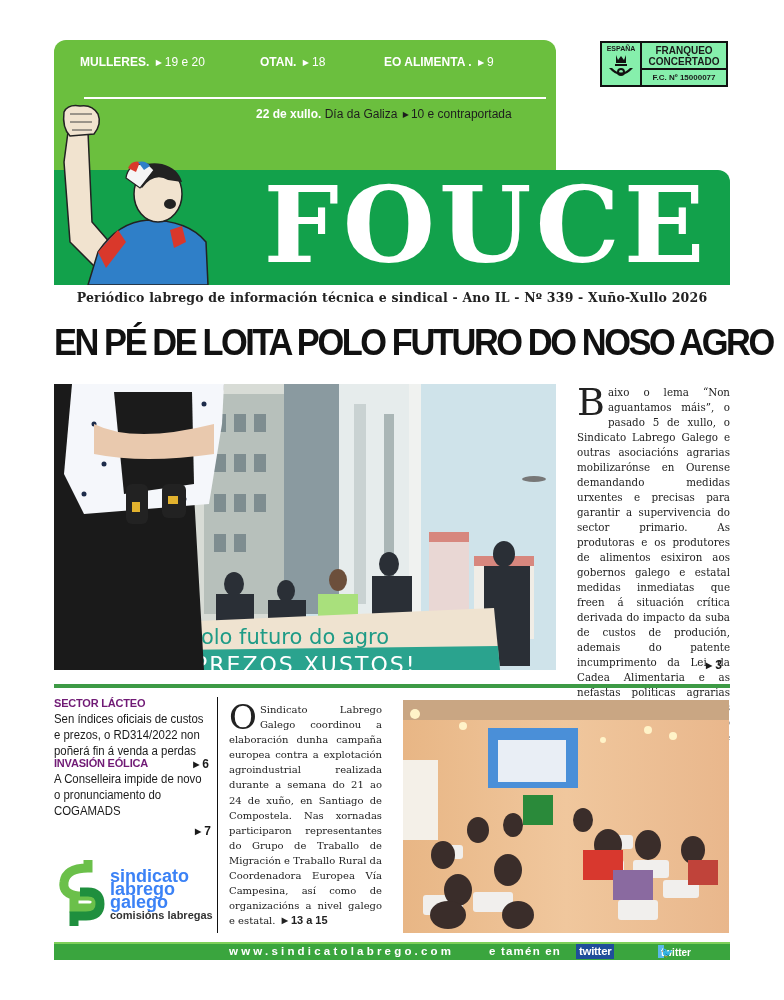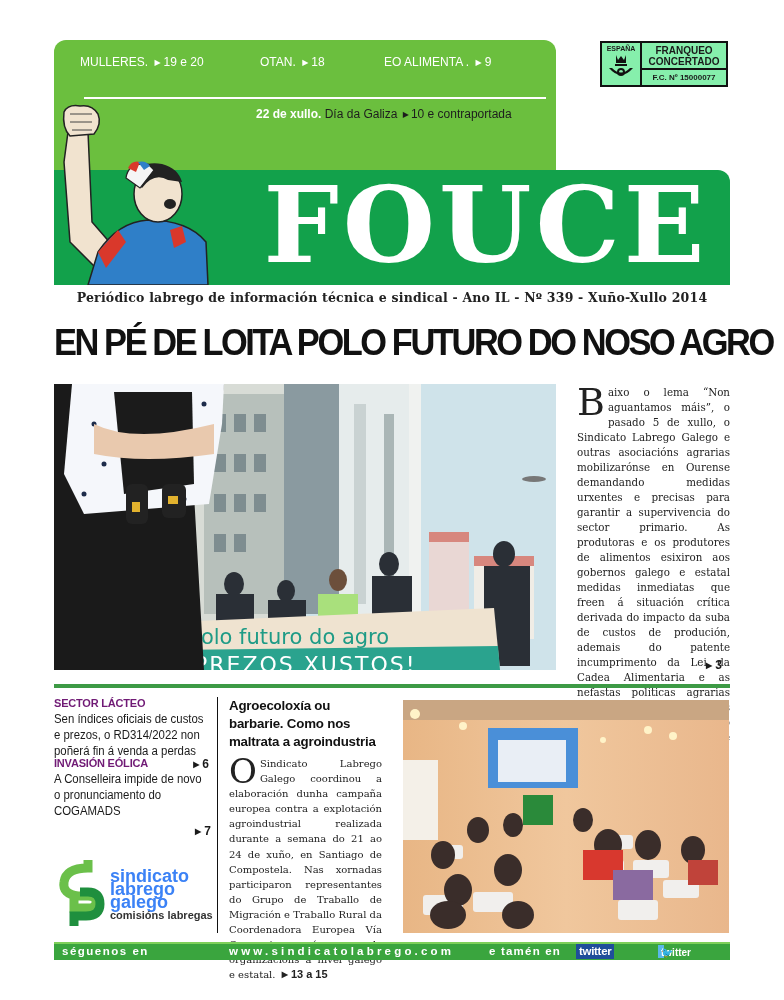--- a/index.html
+++ b/index.html
@@ -2,21 +2,21 @@
 <html><head>
 <meta charset="utf-8">
 <style>
   * { box-sizing: border-box; margin: 0; padding: 0; }
   body { width: 784px; height: 1000px; background: #ffffff; position: relative; overflow: hidden; font-family: "Liberation Sans", sans-serif; color: #1a1a1a; }
 
   
   .top-panel { position: absolute; left: 54px; top: 40px; width: 502px; height: 140px; background: #6bbf3e; border-radius: 12px 12px 0 0; }
   .teaser-row { position: absolute; left: 26px; top: 15px; right: 10px; height: 16px; font-size: 12px; color: #fff; }
   .teaser { position: absolute; top: 0; white-space: nowrap; }
-  .teaser .kw { font-weight: normal; }
+  .teaser .kw { font-weight: bold; }
   .teaser .arr { font-size: 8px; margin: 0 3px 0 3px; vertical-align: 1px; }
   .top-rule { position: absolute; left: 30px; right: 10px; top: 57px; height: 2px; background: #ffffff; }
   .date-line { position: absolute; left: 202px; top: 67px; font-size: 12px; color: #1d1d1d; white-space: nowrap; }
   .date-line .kw { font-weight: bold; color: #fff; }
   .date-line .arr { font-size: 8px; vertical-align: 1px; margin: 0 2px; }
 
   .stamp { position: absolute; left: 600px; top: 41px; width: 128px; height: 46px; border: 2px solid #111; display: flex; background: #86efac; }
   .stamp-left { width: 40px; border-right: 2px solid #111; display: flex; flex-direction: column; align-items: center; padding-top: 2px; }
   .stamp-left .sm { font-size: 7px; font-weight: bold; }
   .stamp-right { flex: 1; display: flex; flex-direction: column; }
@@ -133,21 +133,21 @@
   <ellipse cx="100" cy="92" rx="24" ry="28" fill="#f1e3cf" stroke="#222" stroke-width="1.5"></ellipse>
   <path d="M74 78 Q80 58 104 62 Q120 66 124 80 L110 78 Q96 70 84 86 Z" fill="#222"></path>
 
   <path d="M68 76 Q70 60 90 62 L96 68 L82 86 Z" fill="#f5f5f5" stroke="#222" stroke-width="1.2"></path>
   <path d="M70 66 Q74 58 82 60 L78 70 Z" fill="#d9382b"></path>
   <path d="M80 60 Q88 58 92 64 L86 68 Z" fill="#2f7fc8"></path>
 
   <ellipse cx="112" cy="102" rx="6" ry="5" fill="#222"></ellipse>
 </svg>
 
-<div class="tagline">Periódico labrego de información técnica e sindical - Ano IL - Nº 339 - Xuño-Xullo 2014</div>
+<div class="tagline">Periódico labrego de información técnica e sindical - Ano IL - Nº 339 - Xuño-Xullo 2026</div>
 
 <h1 class="headline">EN PÉ DE LOITA POLO FUTURO DO NOSO AGRO</h1>
 
 <div class="photo-main">
   <svg width="502" height="286" viewBox="0 0 502 286">
     <rect width="502" height="286" fill="#cfe3ea"></rect>
 
     <rect x="140" y="0" width="100" height="240" fill="#d8dcd6"></rect>
     <rect x="150" y="10" width="80" height="220" fill="#b7c0bb"></rect>
     <rect x="230" y="0" width="55" height="230" fill="#8a9aa0"></rect>
@@ -237,21 +237,20 @@
   <div class="brief2" style="margin-top:-14px;">
     <div class="brief-title">INVASIÓN EÓLICA</div>
     <div class="brief-text">A Conselleira impide de novo o pronunciamento do COGAMADS</div>
   </div>
 </div>
 <div class="brief2-ref"><span class="arr-s">▶</span><span>7</span></div>
 
 <div class="col-divider"></div>
 
 <div class="mid">
-  <div class="mid-title">Agroecoloxía ou barbarie. Como nos maltrata a agroindustria</div>
   <div class="mid-body">
     <span class="mid-drop">O</span><span>Sindicato Labrego Galego coordinou a elaboración dunha campaña europea contra a explotación agroindustrial realizada durante a semana do 21 ao 24 de xuño, en Santiago de Compostela. Nas xornadas participaron representantes do Grupo de Traballo de Migración e Traballo Rural da Coordenadora Europea Vía Campesina, así como de organizacións a nivel galego e estatal.</span>
     <span class="mid-ref">&nbsp;<span class="arr-s">▶</span><span>13 a 15</span></span>
   </div>
 </div>
 
 <div class="photo-conf">
   <svg width="326" height="233" viewBox="0 0 326 233">
     <defs>
       <linearGradient id="wall" x1="0" x2="1">
@@ -308,21 +307,21 @@
     <path d="M22 34 L30 34 Q42 34 42 46 Q42 58 28 58 L16 58 L16 68" fill="none" stroke="#1f8f3e" stroke-width="9"></path>
   </svg>
   <div class="slg-text">
     <div class="slg-t1">sindicato</div>
     <div class="slg-t1">labrego galego</div>
     <div class="slg-t3">comisións labregas</div>
   </div>
 </div>
 
 <div class="footer-bar">
-  <span style="left:8px; letter-spacing:1.5px;">séguenos en</span>
+  <span style="left:8px; letter-spacing:1.5px;margin-top:13px;">séguenos en</span>
   <span style="left:155px; letter-spacing:3.2px;margin-left:20px;">www.sindicatolabrego.com</span>
   <span style="left:435px; letter-spacing:1.2px;">e tamén en</span>
   <span class="fb" style="left:522px;">twitter</span>
   <span class="tw" style="left:604px;">
       <span>twitter</span>
       <span> 🐦</span>
     </span>
 </div>
 
 </body></html>

